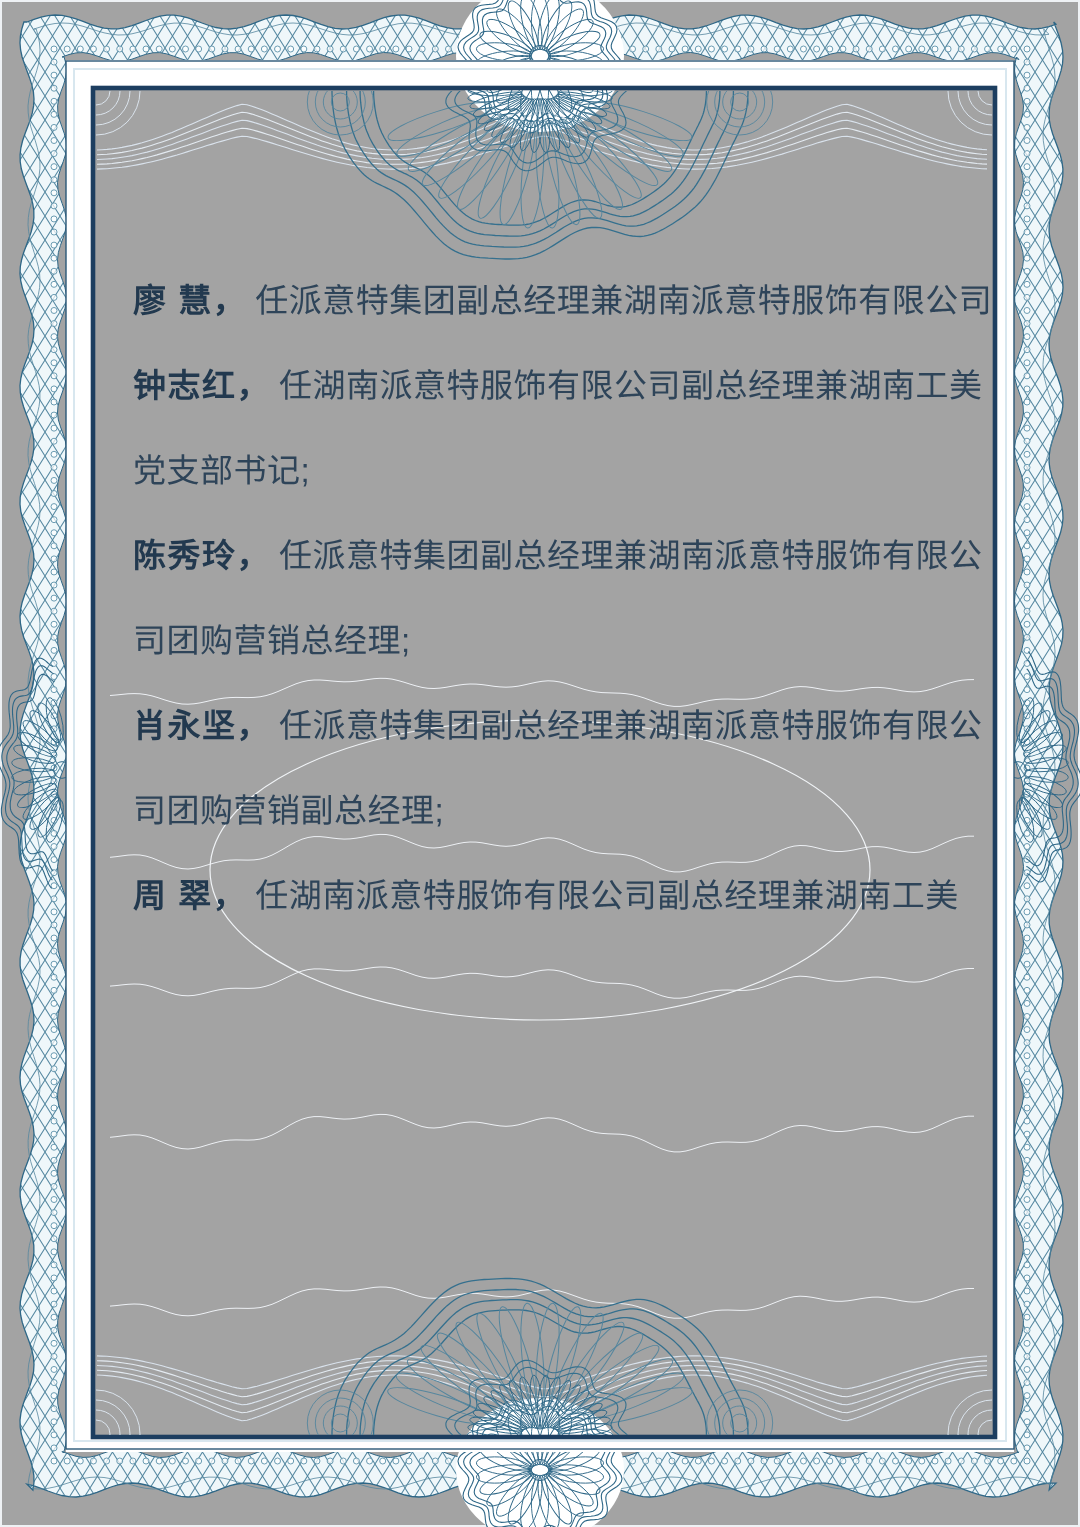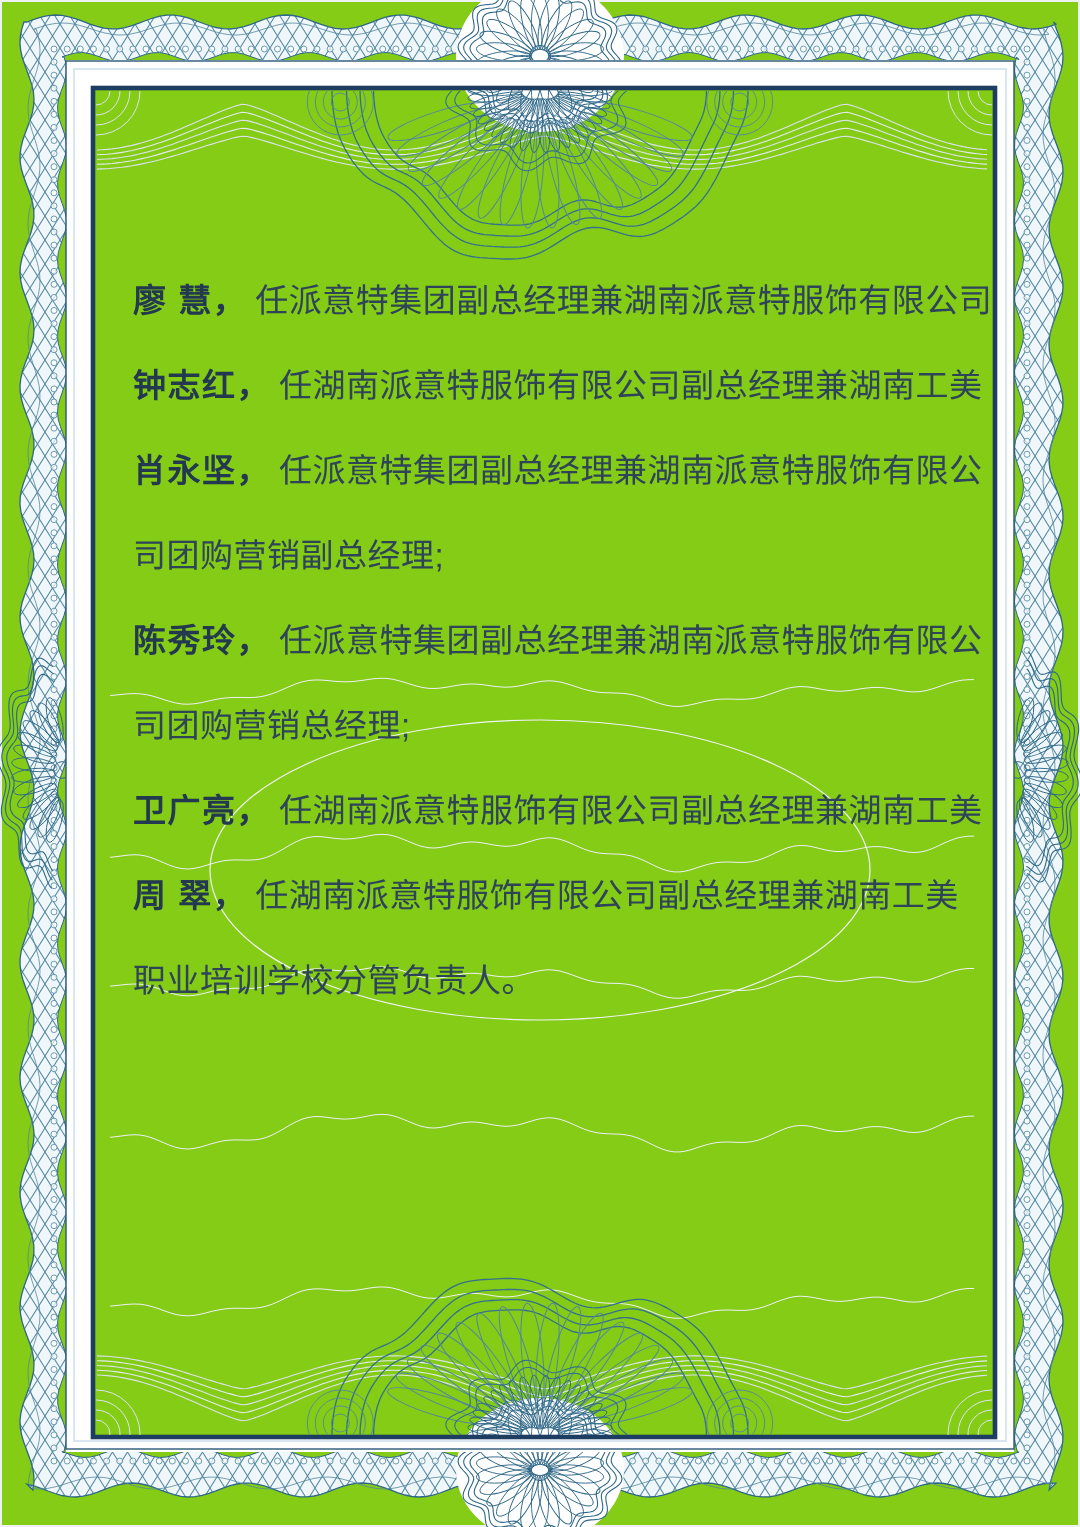--- a/index.html
+++ b/index.html
@@ -1,19 +1,19 @@
 <!DOCTYPE html>
 <html lang="zh-CN" style="--text: #2e4459; --name_text: #22394f; --frame_navy: #1d3e60; --thin_line: #2a5777; --lattice_teal: #3a7591; --lattice_tint: #eff7fa; --bead: #5c92aa; --rosette: #2e6787; --fan_envelope: #35708e; --fan_petal: #55869e; --lace: #d9e2ec; --faint: #edf0f4; --white: #ffffff;"><head>
 <meta charset="utf-8">
 <style>
   html,body{margin:0;padding:0;background:#ffffff;}
   .page{
     position:relative;
     width:1080px;height:1527px;
-    background:#84cc16;
+    background:#a3a3a3;
     overflow:hidden;
     box-shadow:inset 0 0 0 2px #eef1f4;
     font-family:"Liberation Sans","DejaVu Sans",sans-serif;
   }
   #deco{
     position:absolute;left:0;top:0;width:1080px;height:1527px;z-index:1;
   }
   .content{
     position:absolute;left:133px;top:258px;width:860px;z-index:2;
   }
@@ -666,35 +666,34 @@
     </svg>
 
   <main class="content">
 
     <section class="entry">
       <div class="line"><span class="pname">廖 慧，</span><span class="btext">任派意特集团副总经理兼湖南派意特服饰有限公司</span></div>
     </section>
 
     <section class="entry">
       <div class="line"><span class="pname">钟志红，</span><span class="btext">任湖南派意特服饰有限公司副总经理兼湖南工美</span></div>
+      <div class="line"><span class="btext">党支部书记;</span></div>
+    </section>
+
+    <section class="entry">
+      <div class="line"><span class="pname">陈秀玲，</span><span class="btext">任派意特集团副总经理兼湖南派意特服饰有限公</span></div>
+      <div class="line"><span class="btext">司团购营销总经理;</span></div>
     </section>
 
     <section class="entry">
       <div class="line"><span class="pname">肖永坚，</span><span class="btext">任派意特集团副总经理兼湖南派意特服饰有限公</span></div>
       <div class="line"><span class="btext">司团购营销副总经理;</span></div>
     </section>
 
     <section class="entry">
-      <div class="line"><span class="pname">陈秀玲，</span><span class="btext">任派意特集团副总经理兼湖南派意特服饰有限公</span></div>
-      <div class="line"><span class="btext">司团购营销总经理;</span></div>
-    </section>
-
-    <section class="entry">
-      <div class="line"><span class="pname">卫广亮，</span><span class="btext">任湖南派意特服饰有限公司副总经理兼湖南工美</span></div>
     </section>
 
     <section class="entry">
       <div class="line"><span class="pname">周 翠，</span><span class="btext">任湖南派意特服饰有限公司副总经理兼湖南工美</span></div>
-      <div class="line"><span class="btext">职业培训学校分管负责人。</span></div>
     </section>
 
   </main>
 </div>
 
 </body></html>

